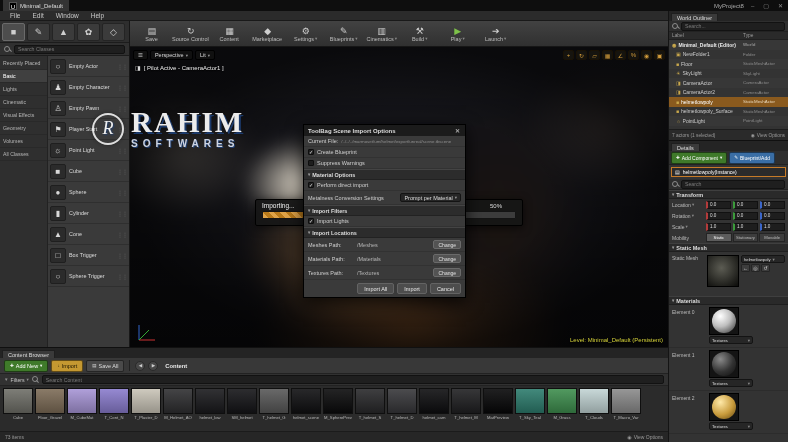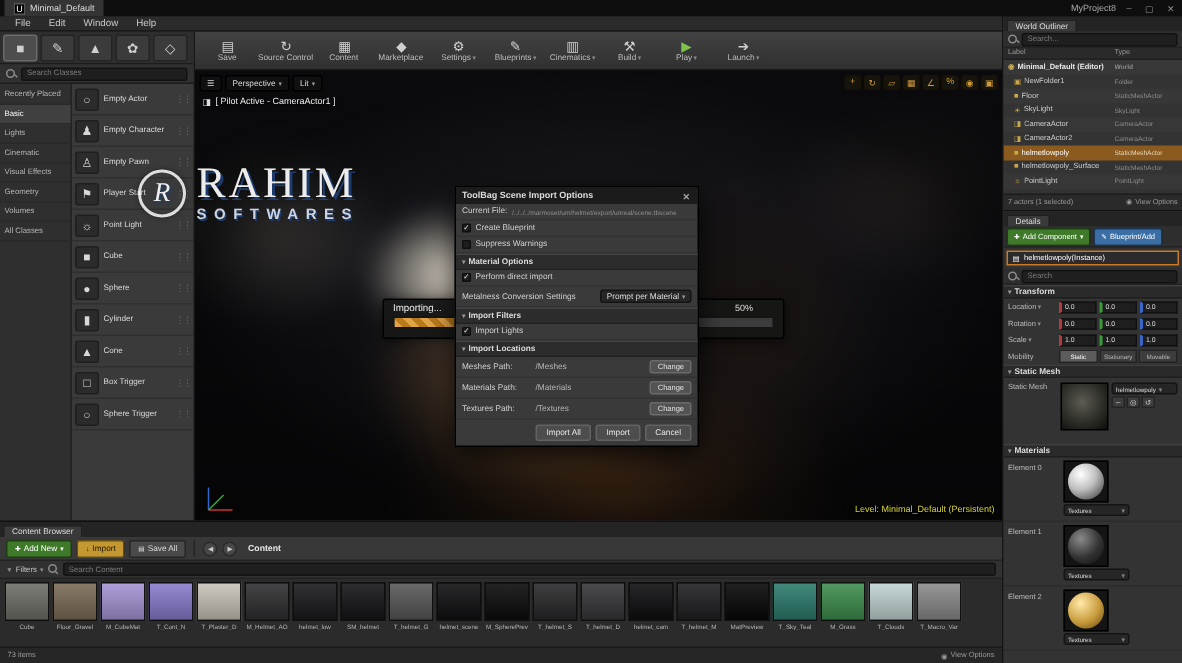--- a/index.html
+++ b/index.html
@@ -62,21 +62,21 @@
 .vp-tool{width:11px;height:10px;background:rgba(25,22,16,.85);border:1px solid #1a1205;border-radius:2px;color:#d29b3a;font-size:6px;display:flex;align-items:center;justify-content:center}
 .pilot{position:absolute;left:5px;top:17px;font-size:6px;color:#efefef;display:flex;gap:3px;align-items:center;z-index:2;text-shadow:0 1px 1px #000}
 .pilot .cam{color:#ddd;font-size:6px}
 .level-text{position:absolute;right:5px;bottom:4px;font-size:6px;z-index:2;text-shadow:0 1px 1px #000}
 .gizmo{position:absolute;left:6px;bottom:4px;z-index:2}
 
 
 .watermark{position:absolute;left:92px;top:108px;z-index:4;display:flex;align-items:center;gap:7px;opacity:.92;pointer-events:none}
 .wm-logo{width:32px;height:32px;border:2px solid rgba(255,255,255,.9);border-radius:50%;display:flex;align-items:center;justify-content:center;font-family:"Liberation Serif",serif;font-style:italic;font-size:18px;color:#fff;text-shadow:1px 1px 2px #1d3e73;box-shadow:0 0 4px rgba(0,0,0,.4)}
 .wm-text{display:flex;flex-direction:column;line-height:1}
-.wm-line1{font-family:"Liberation Serif",serif;font-weight:normal;font-size:29px;color:#fff;letter-spacing:2px;text-shadow:2px 2px 0 #1d3e73,0 0 6px rgba(0,0,0,.5)}
+.wm-line1{font-family:"Liberation Serif",serif;font-weight:bold;font-size:29px;color:#fff;letter-spacing:2px;text-shadow:2px 2px 0 #1d3e73,0 0 6px rgba(0,0,0,.5)}
 .wm-line2{font-family:"Liberation Sans",sans-serif;font-weight:bold;font-size:10px;color:#dbe4f5;letter-spacing:5px;margin-top:2px;text-shadow:1px 1px 0 #1d3e73}
 
 
 .progress-box{position:absolute;left:255px;top:199px;width:268px;height:27px;background:rgba(22,22,22,.95);border:1px solid #000;border-radius:2px;z-index:5;padding:2px 6px;box-shadow:0 2px 8px rgba(0,0,0,.6)}
 .progress-labels{display:flex;justify-content:space-between;align-items:center}
 .progress-title{font-size:6.5px;color:#eee}
 .progress-pct{font-size:6px;color:#ddd;margin-right:14px}
 .progress-track{margin-top:2px;height:8px;background:#3c3c3c;border:1px solid #141414;border-radius:1px;overflow:hidden}
 .progress-fill{height:100%;background-image:repeating-linear-gradient(45deg,rgba(255,255,255,.18) 0 4px,rgba(0,0,0,.15) 4px 8px)}
 

